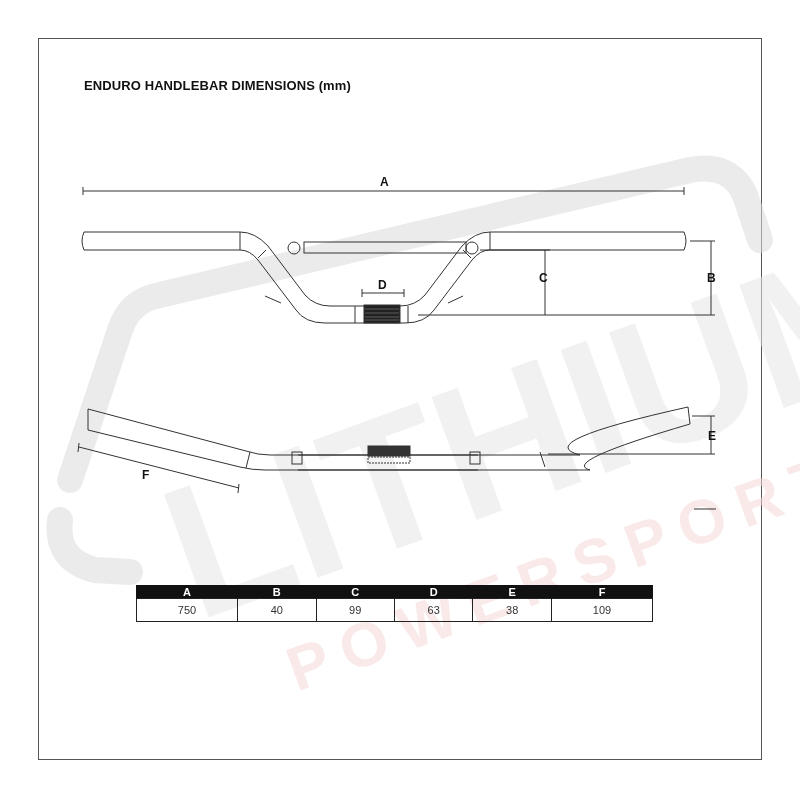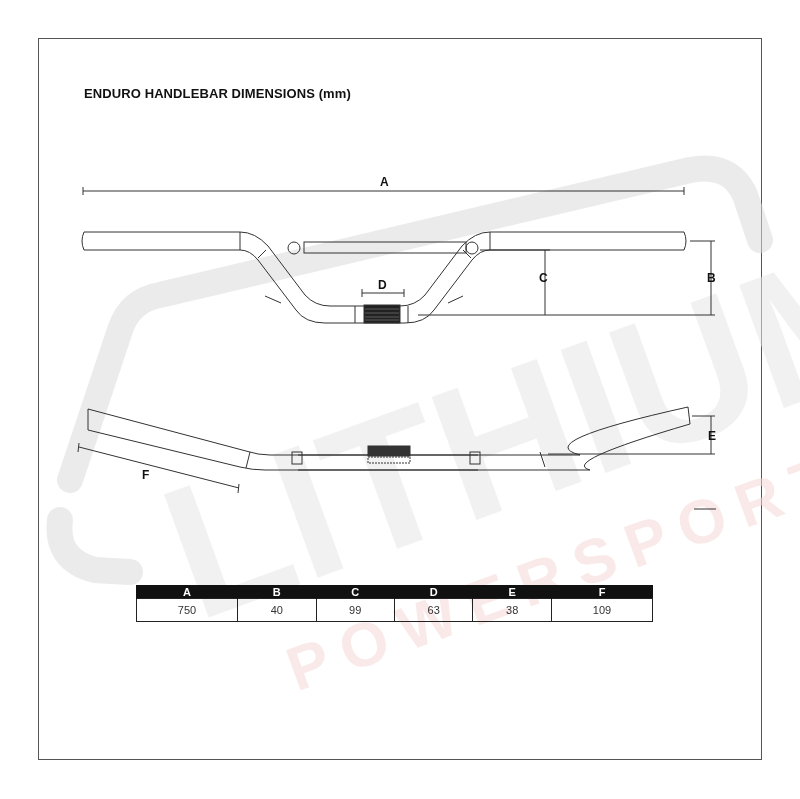--- a/index.html
+++ b/index.html
@@ -1,19 +1,19 @@
 <!DOCTYPE html>
 <html><head>
 <meta charset="utf-8">
 <style>
   html,body{margin:0;padding:0;background:#ffffff;}
   body{width:800px;height:799px;position:relative;overflow:hidden;font-family:"Liberation Sans",sans-serif;}
   .frame{position:absolute;left:38px;top:38px;width:724px;height:722px;border:1px solid #555;box-sizing:border-box;background:#fff;}
   .watermark{position:absolute;left:0;top:0;width:800px;height:799px;pointer-events:none;}
-  .title{position:absolute;left:84px;top:78px;font-weight:bold;font-size:13px;color:#111;letter-spacing:0.1px;margin-top:8px;}
+  .title{position:absolute;left:84px;top:78px;font-weight:bold;font-size:13px;color:#111;letter-spacing:0.1px;}
   .diagram{position:absolute;left:0;top:0;width:800px;height:799px;}
   .lbl{font-family:"Liberation Sans",sans-serif;font-weight:bold;font-size:12px;fill:#111;}
   table.dims{position:absolute;left:136px;top:585px;width:517px;border-collapse:collapse;font-size:11px;}
   table.dims th{background:#111;color:#fff;font-weight:bold;height:13px;padding:0;text-align:center;border-left:1px solid #111;}
   table.dims td{background:transparent;color:#333;height:14px;padding:4px;text-align:center;border:1px solid #222;}
 </style>
 </head>
 <body>
 
 <div class="frame"></div>

